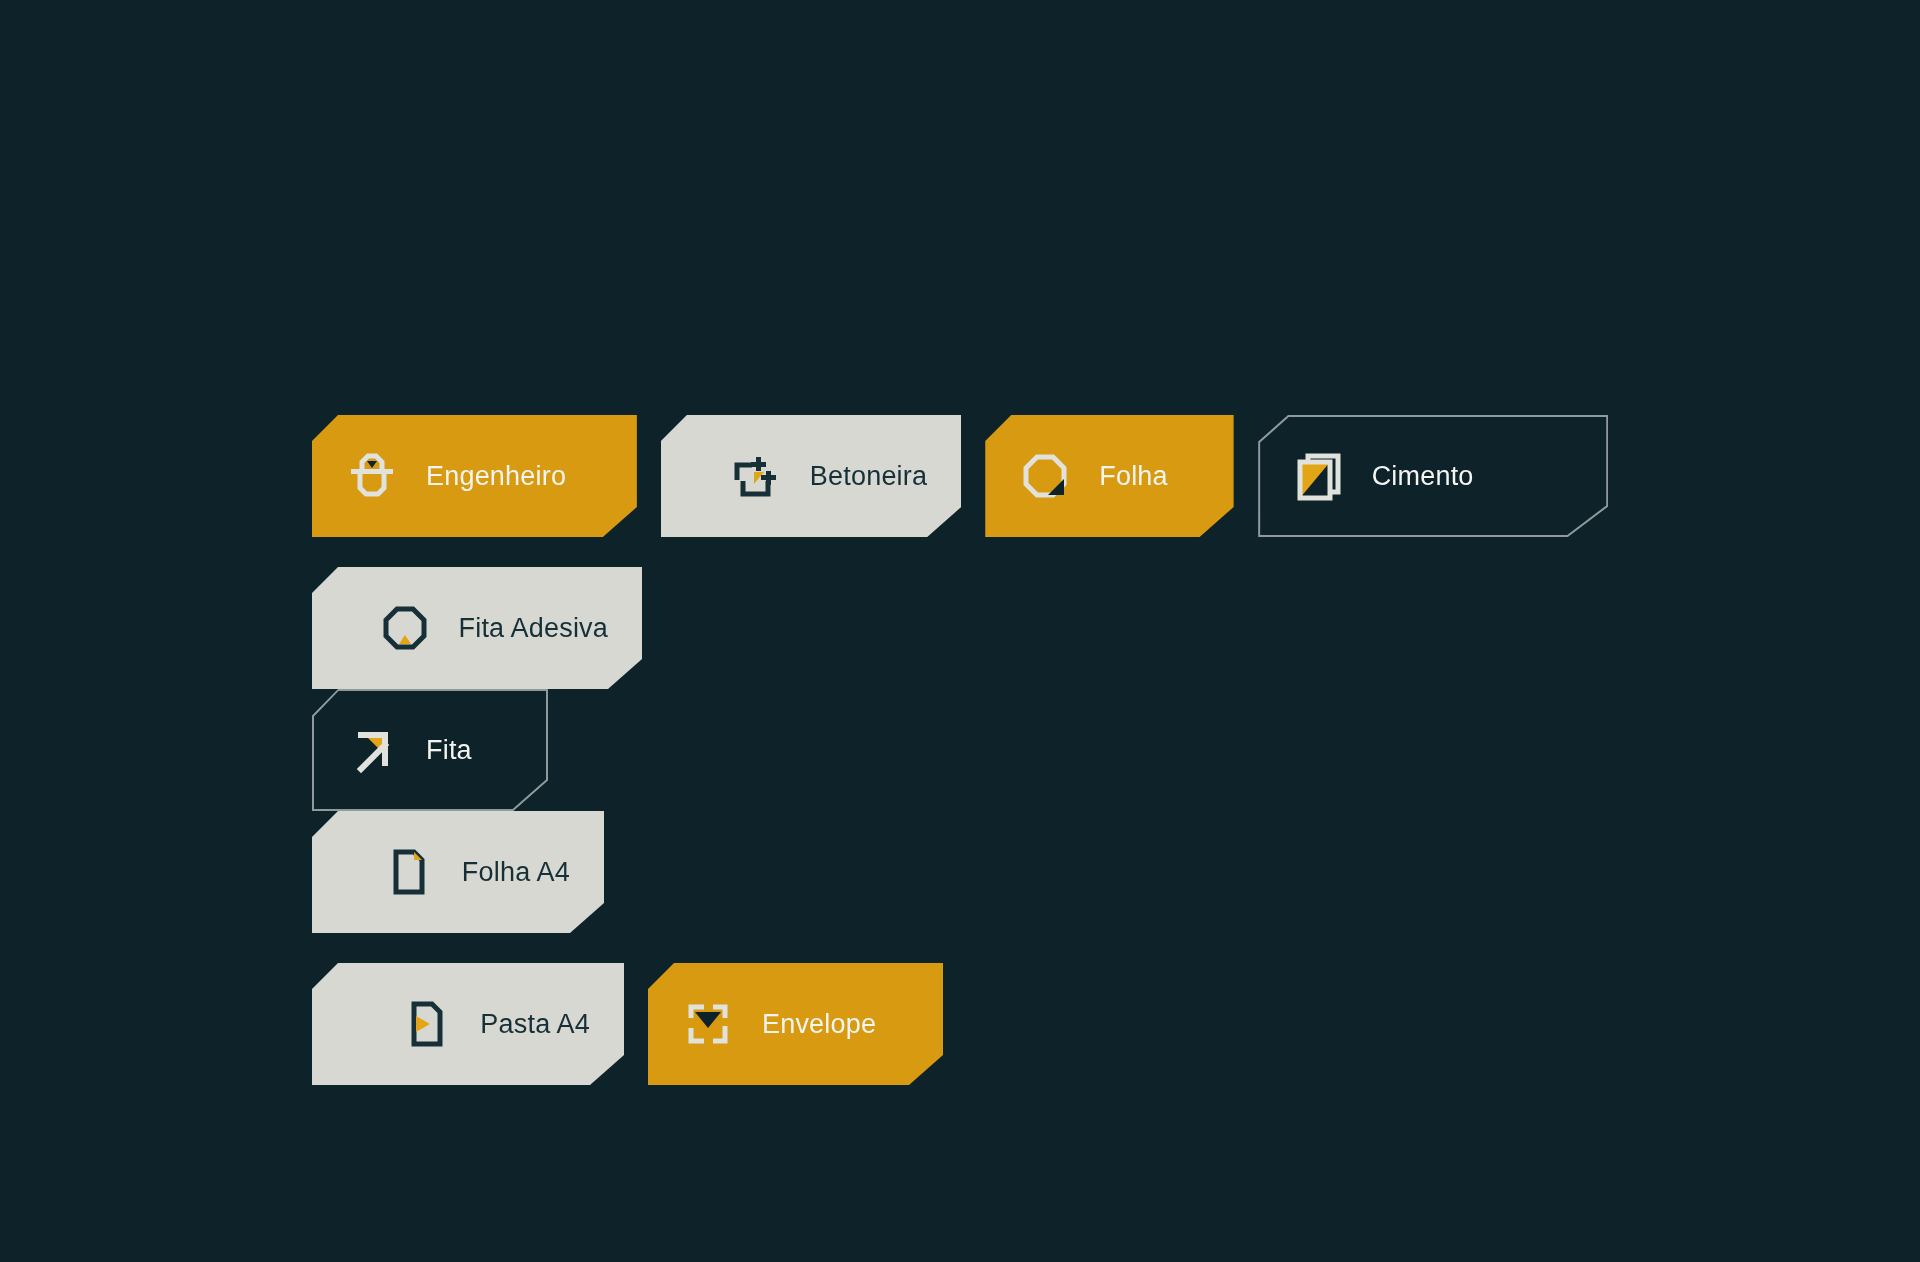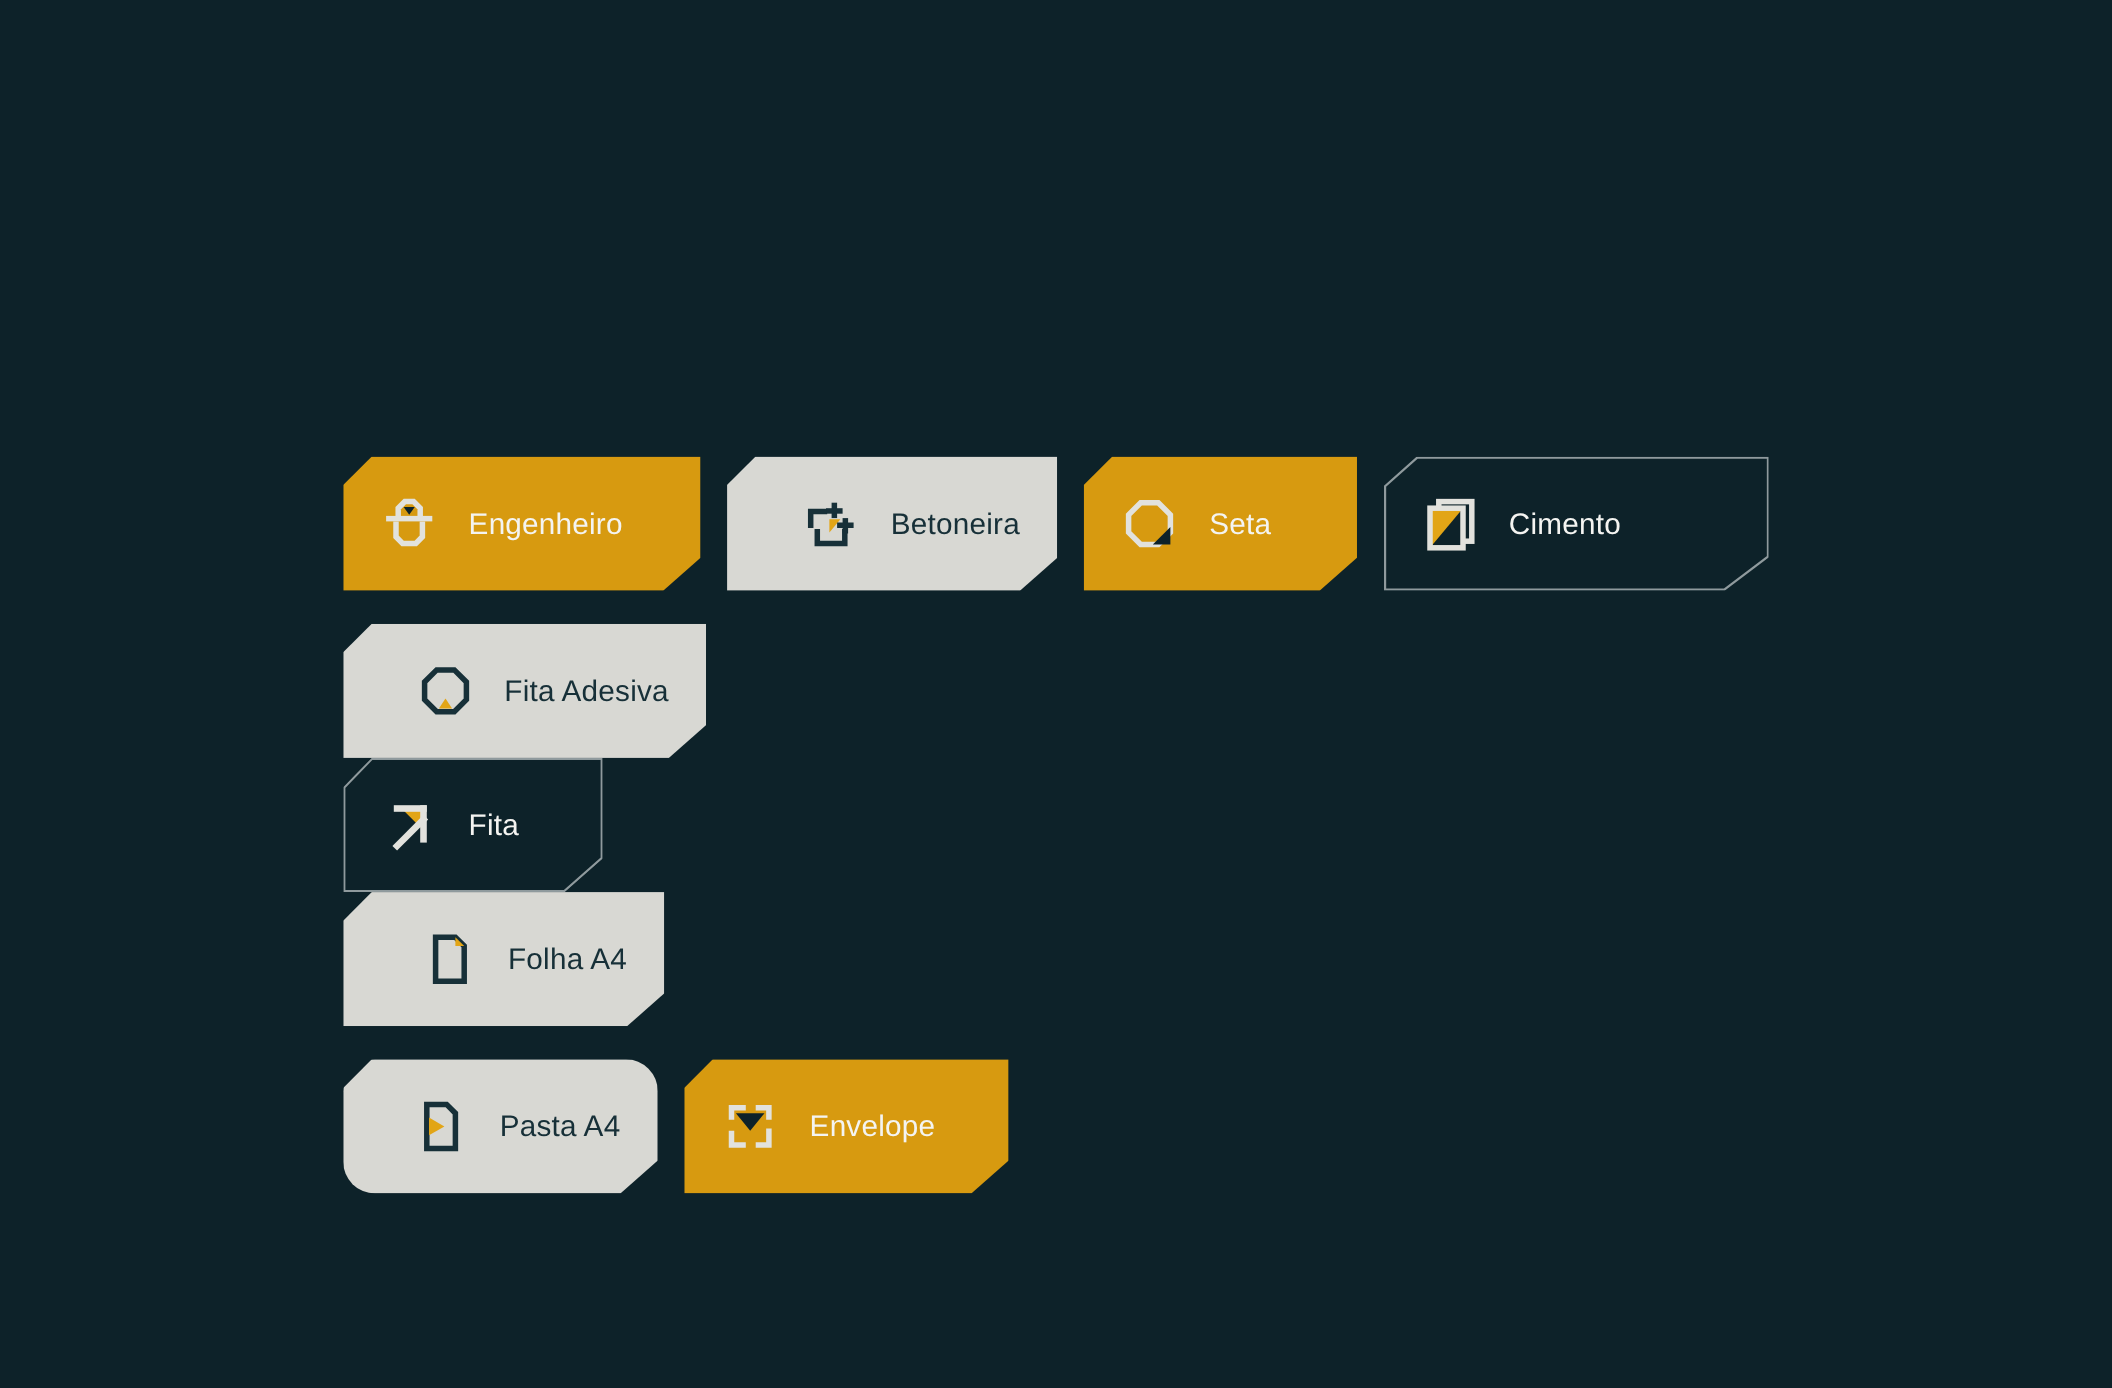--- a/index.html
+++ b/index.html
@@ -90,21 +90,21 @@
   .label-dark  { color: #173038; }
 
   
   .w-engenheiro  { width: 330px; }
   .w-betoneira   { width: 305px; }
   .w-trena       { width: 252px; }
   .w-cimento     { width: 356px; }
   .w-fitaadesiva { width: 330px; }
   .w-seta        { width: 236px; }
   .w-folhaa4     { width: 292px; }
-  .w-pastaa4     { width: 286px; border-radius: 29px; }
+  .w-pastaa4     { width: 312px; }
   .w-envelope    { width: 295px; }
 
   .row-2 { margin-left: 0px; flex-direction: column; }
   .row-3 { margin-left: 0px; }
 </style>
 </head>
 <body>
 
 <div id="stage">
   <div id="grid">
@@ -143,21 +143,21 @@
         <span class="card-label label-dark">Betoneira</span>
       </div>
 
       <div class="card filled-yellow w-trena">
         <svg class="card-icon" viewBox="0 0 56 56">
 
           <path d="M20 9 L36 9 L47 20 L47 36 L36 47 L20 47 L9 36 L9 20 Z" fill="none" stroke="#e2e2dd" stroke-width="5" stroke-linejoin="miter"></path>
 
           <polygon points="47,31 47,47 31,47" fill="#0d2229"></polygon>
         </svg>
-        <span class="card-label label-light">Seta</span>
+        <span class="card-label label-light">Folha</span>
       </div>
 
       <div class="card outlined w-cimento">
         <svg class="outline-svg" viewBox="0 0 300 122" preserveAspectRatio="none">
           <polygon points="26,1 299,1 299,91 265,121 1,121 1,27" vector-effect="non-scaling-stroke"></polygon>
         </svg>
         <svg class="card-icon" viewBox="0 0 56 56">
 
           <rect x="18" y="8" width="30" height="36" fill="none" stroke="#e2e2dd" stroke-width="5"></rect>
 

